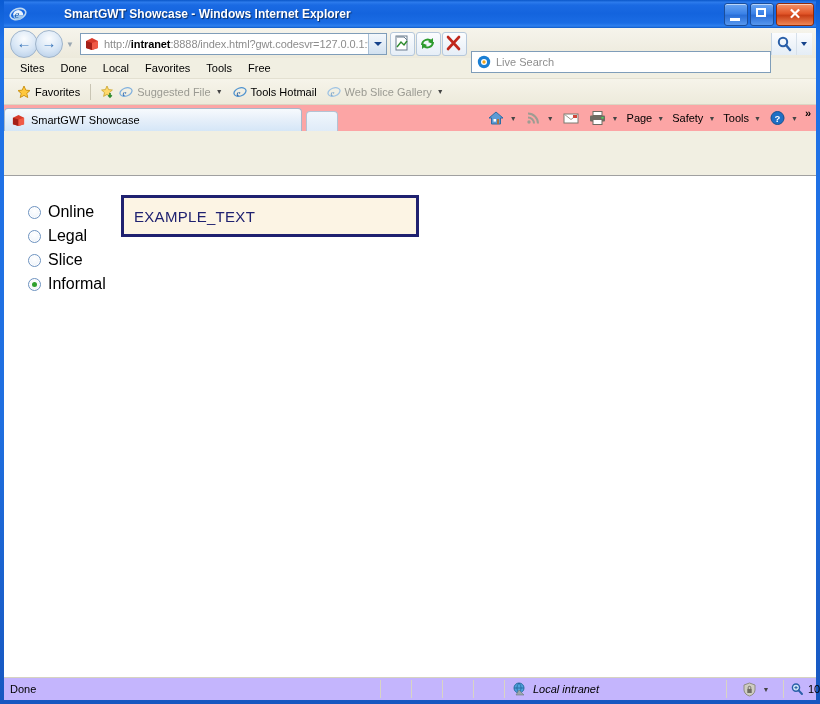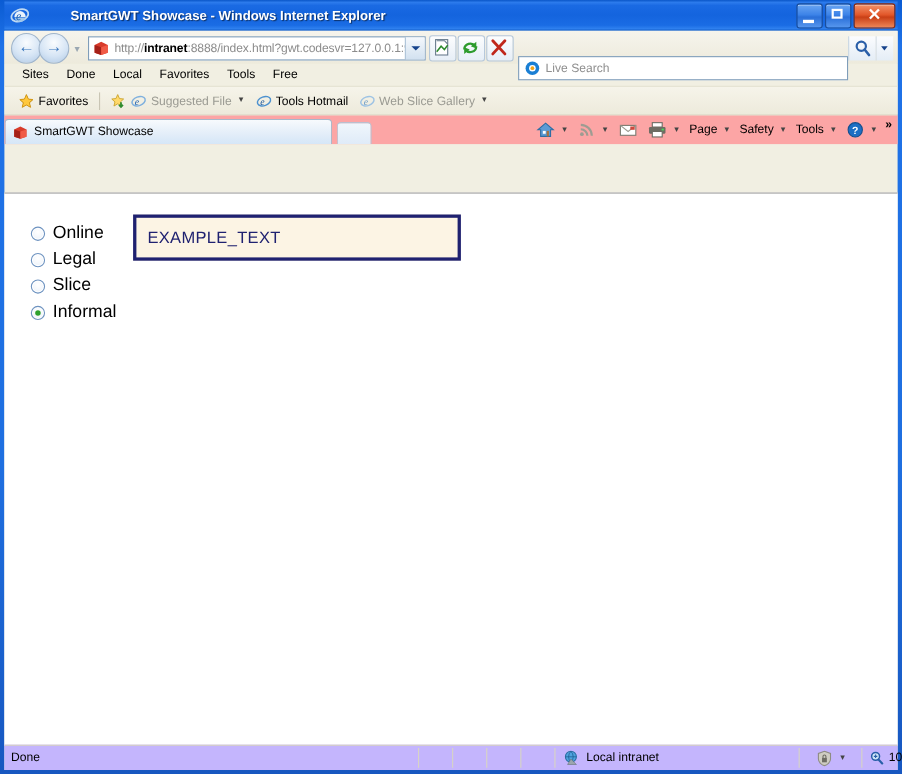--- a/index.html
+++ b/index.html
@@ -451,20 +451,21 @@
   }
   .status-zone {
     border-left: 1px solid #D8D4C4;
     height: 18px;
     width: 222px;
     display: flex;
     align-items: center;
     padding-left: 8px;
     flex: none;
     box-sizing: border-box;
+    font-style: italic;
   }
   .zone-globe {
     width: 15px; height: 14px;
     margin-right: 5px;
     position: relative;
     flex: none;
   }
   .status-prot {
     border-left: 1px solid #D8D4C4;
     height: 18px;

